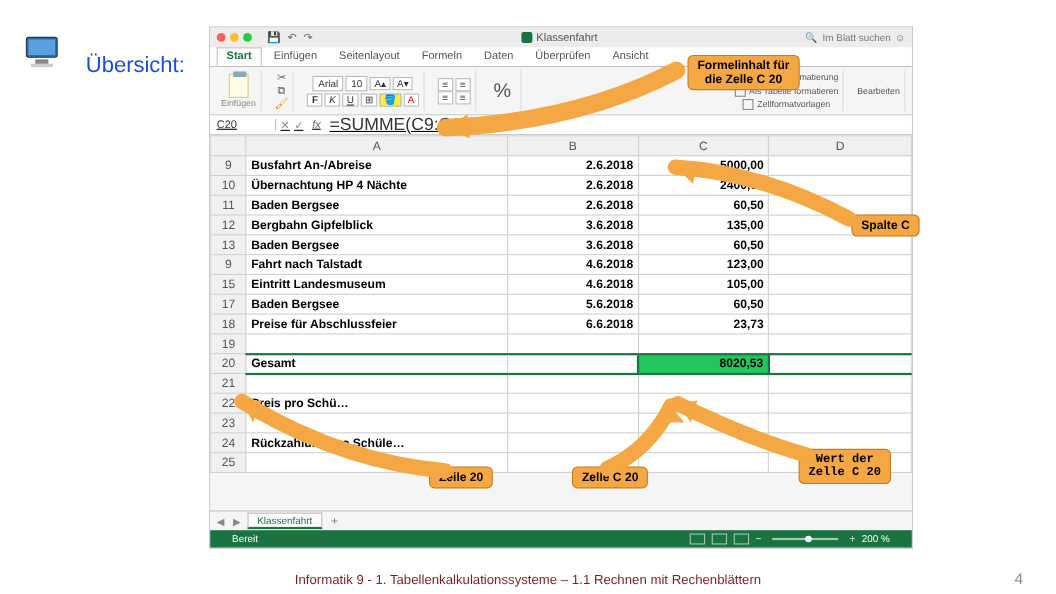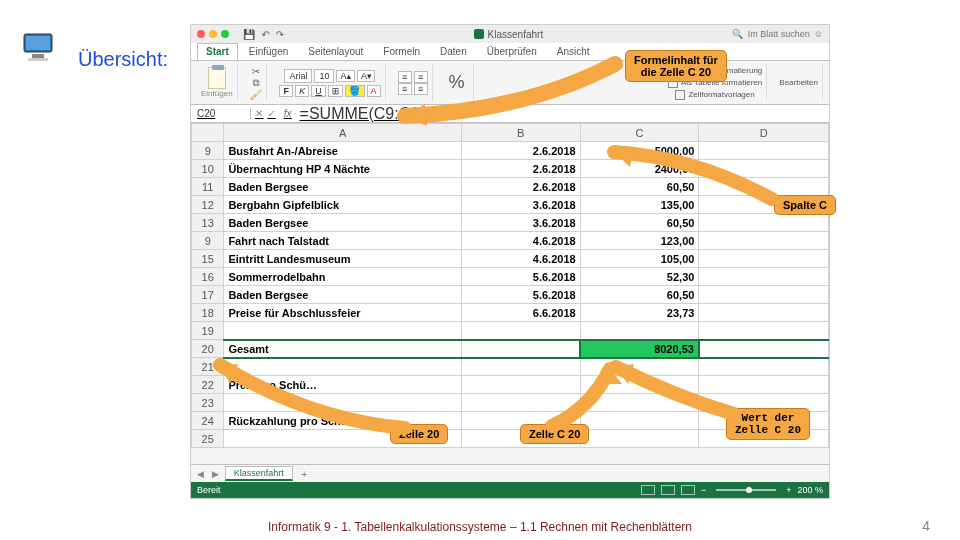--- a/index.html
+++ b/index.html
@@ -49,21 +49,21 @@
   td.col-a{text-align:left;font-weight:bold;}
   td.col-b,td.col-c,td.col-d{text-align:right;}
   th.col-c-hdr { background: #d8f0d8; }
   tr.sel-row td { border-top: 2px solid #1a7340; border-bottom: 2px solid #1a7340; }
   tr.sel-row td.sel-cell { border: 2px solid #1a7340; background:#22c55e;}
   .ex-bottom { position: absolute; bottom: 0; left: 0; right: 0; height: 34px; background: #fff; display:flex;flex-direction:column;}
   .sheet-tabs{height:18px;display:flex;align-items:center;border-top:1px solid #c0c0c0;padding-left:4px;gap:4px;background:#f5f5f5;}
   .nav-tri{color:#888;font-size:9px;padding:0 2px;}
   .sheet-tab{background:#fff;border:1px solid #bbb;border-bottom:2px solid #1a7340;padding:1px 8px;font-size:9px;color:#1a7340;}
   .plus-tab{color:#888;font-size:11px;padding:0 4px;}
-  .status-bar{height:16px;background:#1a7340;color:#fff;display:flex;align-items:center;font-size:9px;padding:0 6px;}
+  .status-bar{height:16px;background:#1a7340;color:#fff;display:flex;align-items:center;font-size:9px;padding:0 20px;}
   .status-bar .flex{flex:1;}
   .status-views{display:flex;gap:6px;align-items:center;}
   .view-btn{width:14px;height:10px;border:1px solid rgba(255,255,255,0.6);}
   .zoom-slider{width:60px;height:2px;background:rgba(255,255,255,0.6);position:relative;margin:0 4px;}
   .zoom-slider::after{content:"";position:absolute;width:6px;height:6px;background:#fff;border-radius:50%;top:-2px;left:50%;}
   .callout { position: absolute; pointer-events: none; border-radius: 14px; }
   .callout .bubble { background: #f4a742; border: 1px solid #c77b1b; border-radius: 5px; padding: 3px 8px; font-size: 11px; font-weight: bold; color: #000; white-space: nowrap; text-align:center; pointer-events:auto;}
   .callout svg { position: absolute; overflow: visible; }
   .footer-text { position: absolute; bottom: 6px; left: 0; right: 0; text-align: center; font-size: 12px; color: #7f1d1d; }
   .page-num { position: absolute; bottom: 6px; right: 30px; font-size: 14px; color: #888; }
@@ -240,27 +240,20 @@
               <td class="col-d"></td>
             </tr>
             <tr>
               <th class="rowhdr">15</th>
               <td class="col-a">Eintritt Landesmuseum</td>
               <td class="col-b">4.6.2018</td>
               <td class="col-c">105,00</td>
               <td class="col-d"></td>
             </tr>
             <tr>
-              <th class="rowhdr">16</th>
-              <td class="col-a">Sommerrodelbahn</td>
-              <td class="col-b">5.6.2018</td>
-              <td class="col-c">52,30</td>
-              <td class="col-d"></td>
-            </tr>
-            <tr>
               <th class="rowhdr">17</th>
               <td class="col-a">Baden Bergsee</td>
               <td class="col-b">5.6.2018</td>
               <td class="col-c">60,50</td>
               <td class="col-d"></td>
             </tr>
             <tr>
               <th class="rowhdr">18</th>
               <td class="col-a">Preise für Abschlussfeier</td>
               <td class="col-b">6.6.2018</td>

